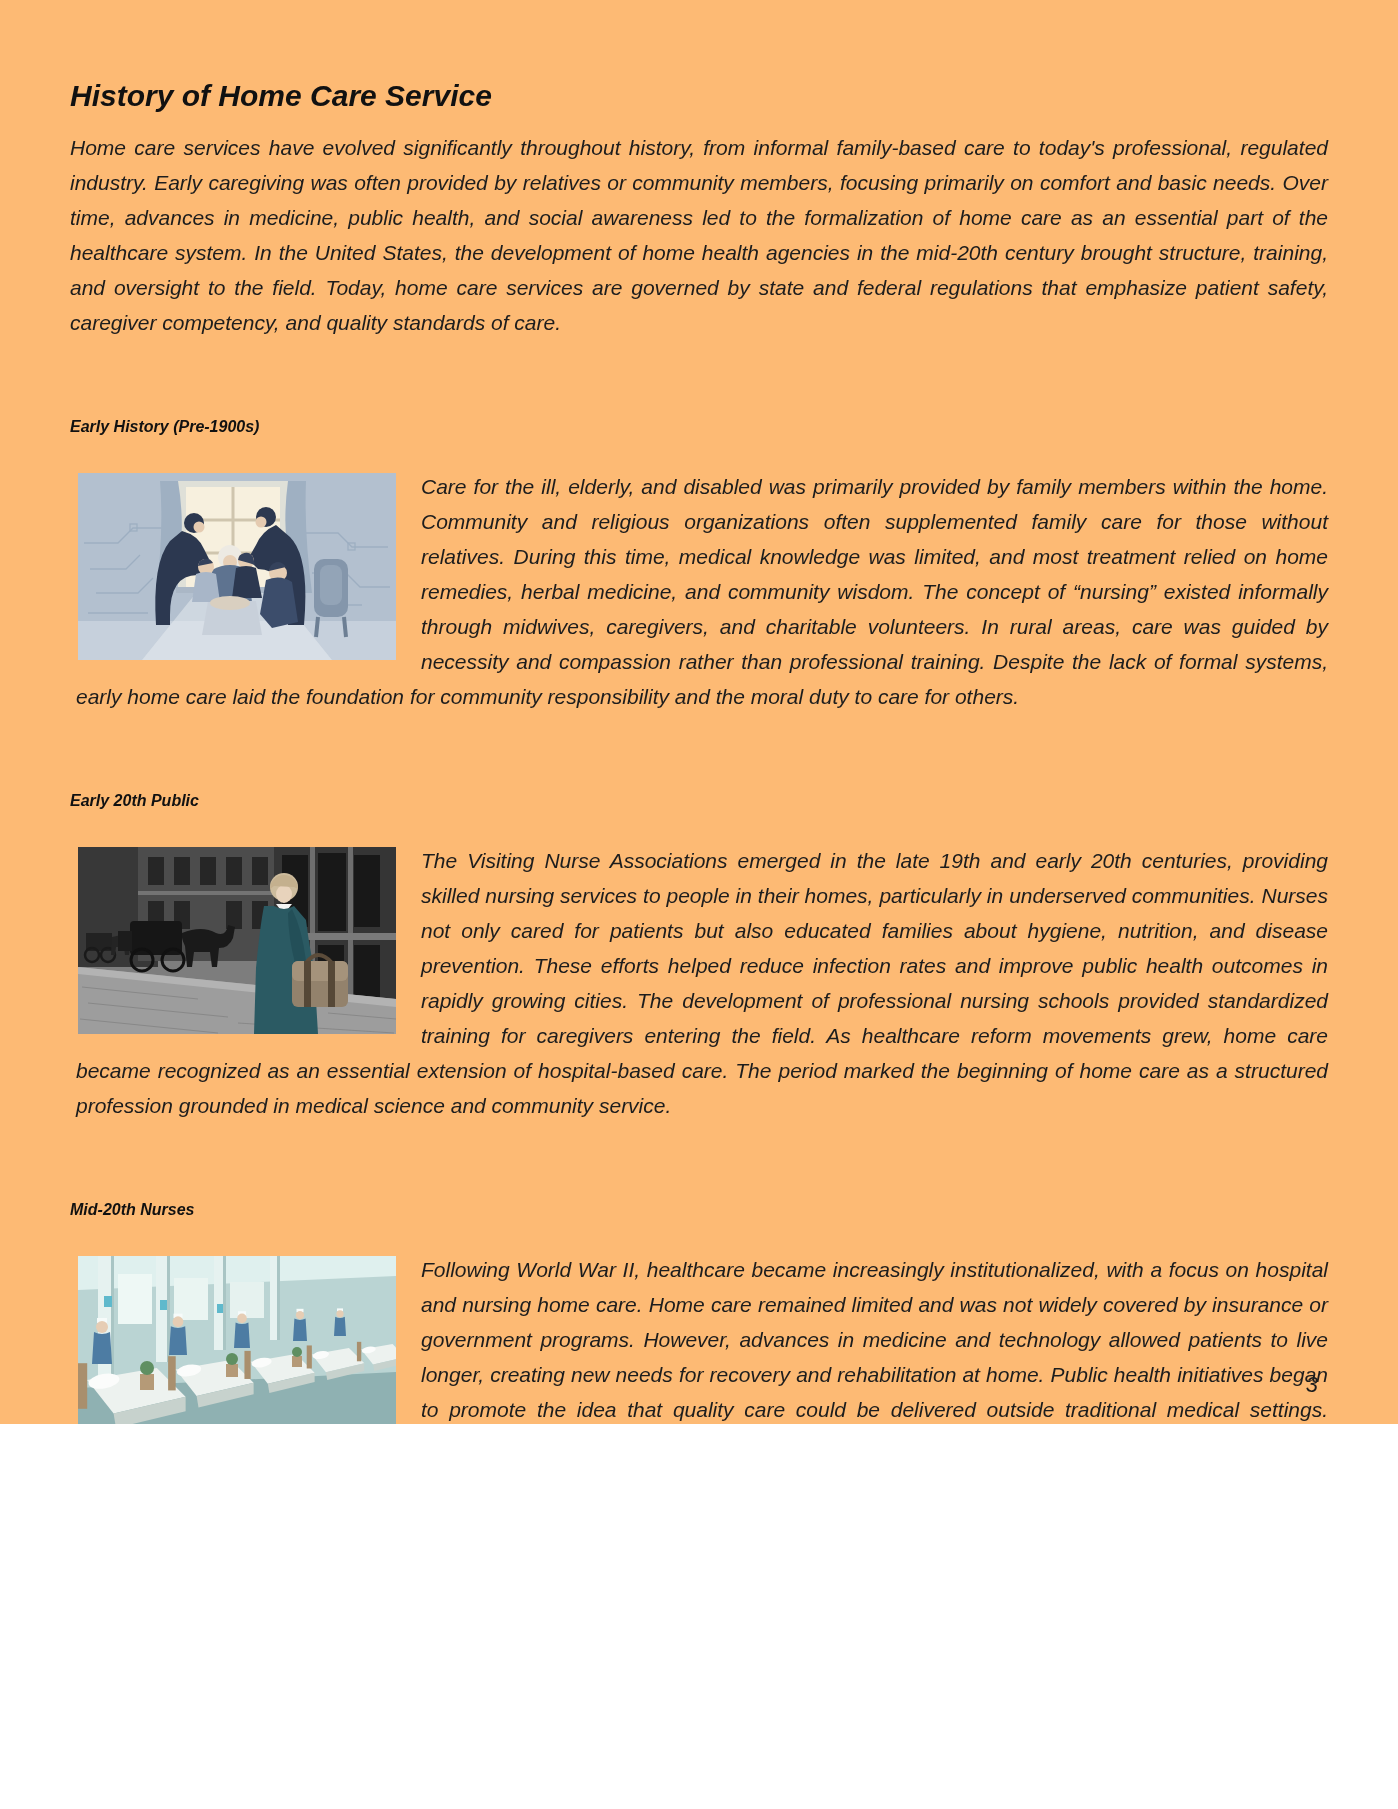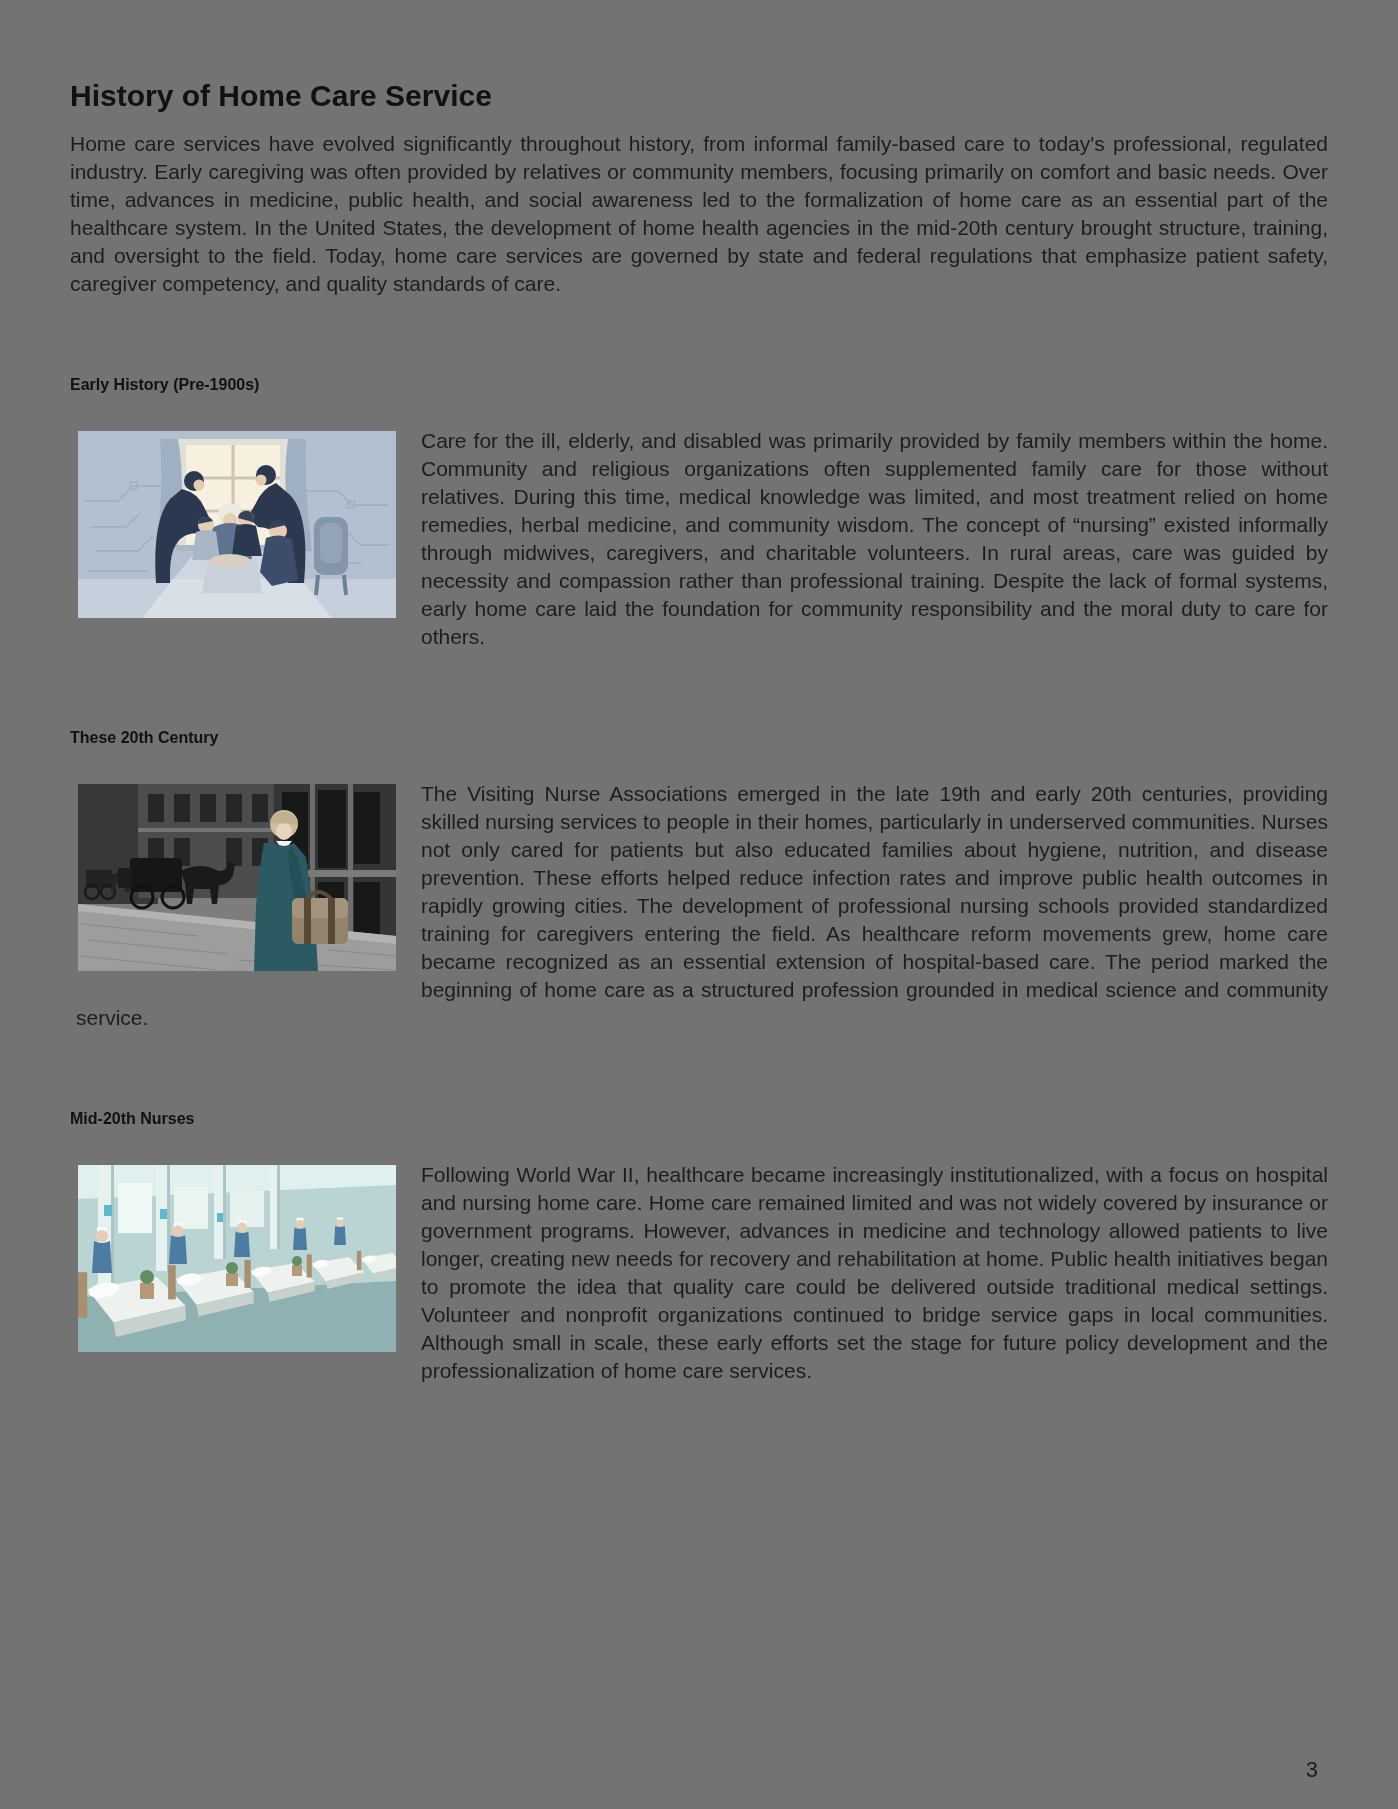--- a/index.html
+++ b/index.html
@@ -1,35 +1,36 @@
 <!DOCTYPE html>
 <html><head>
 <meta charset="utf-8">
 <style>
   html,body{margin:0;padding:0;background:#ffffff;}
   .page{
     position:relative;
-    width:1398px;height:1809px;
+    width:1398px;height:1424px;
     box-sizing:border-box;
     padding:76px 70px 0 70px;
-    background:#737373;
+    background:#fdba74;
     font-family:"Liberation Sans","DejaVu Sans",sans-serif;
     color:#1d1d1d;
     overflow:hidden;
+    font-style:italic;
   }
   h1.doc-title{
     font-size:30px;line-height:40px;font-weight:700;
     margin:0 0 14px 0;color:#111;
   }
   h2.sec-heading{
     font-size:16px;line-height:30px;font-weight:700;
     margin:72px 0 27px 0;color:#111;clear:both;
   }
   p.body-text{
-    font-size:21px;line-height:28px;margin:0;
+    font-size:21px;line-height:35px;margin:0;
     text-align:justify;color:#1d1d1d;
   }
   .figure{
     float:left;width:318px;height:187px;
     margin:4px 25px 12px 2px;
   }
   .figure svg{display:block;width:100%;height:100%;}
   .page-number{
     position:absolute;right:80px;bottom:26px;
     font-size:22px;color:#1d1d1d;
@@ -95,21 +96,21 @@
         <ellipse cx="152" cy="130" rx="20" ry="7" fill="#d9cfc0"></ellipse>
         <rect x="236" y="86" width="34" height="58" rx="10" fill="#8496ab"></rect>
         <rect x="242" y="92" width="22" height="40" rx="8" fill="#93a4b7"></rect>
         <line x1="240" y1="144" x2="238" y2="164" stroke="#6d7f94" stroke-width="4"></line>
         <line x1="266" y1="144" x2="268" y2="164" stroke="#6d7f94" stroke-width="4"></line>
       </svg>
     </span>
     <p class="body-text">Care for the ill, elderly, and disabled was primarily provided by family members within the home. Community and religious organizations often supplemented family care for those without relatives. During this time, medical knowledge was limited, and most treatment relied on home remedies, herbal medicine, and community wisdom. The concept of “nursing” existed informally through midwives, caregivers, and charitable volunteers. In rural areas, care was guided by necessity and compassion rather than professional training. Despite the lack of formal systems, early home care laid the foundation for community responsibility and the moral duty to care for others.</p>
   </div>
 
-  <h2 class="sec-heading">These 20th Century</h2>
+  <h2 class="sec-heading">Early 20th Public</h2>
   <div class="section">
     <span class="figure" role="img" aria-label="Historical photo of a visiting nurse with a leather bag on a city street with horse-drawn carriages">
       <svg viewBox="0 0 318 187" preserveAspectRatio="none">
         <rect width="318" height="187" fill="#7d7d7d"></rect>
         <rect x="0" y="0" width="80" height="120" fill="#383838"></rect>
         <rect x="60" y="0" width="140" height="114" fill="#4c4c4c"></rect>
         <rect x="60" y="44" width="140" height="4" fill="#747474"></rect>
         <g fill="#262626">
           <rect x="70" y="10" width="16" height="28"></rect>
             <rect x="96" y="10" width="16" height="28"></rect>

